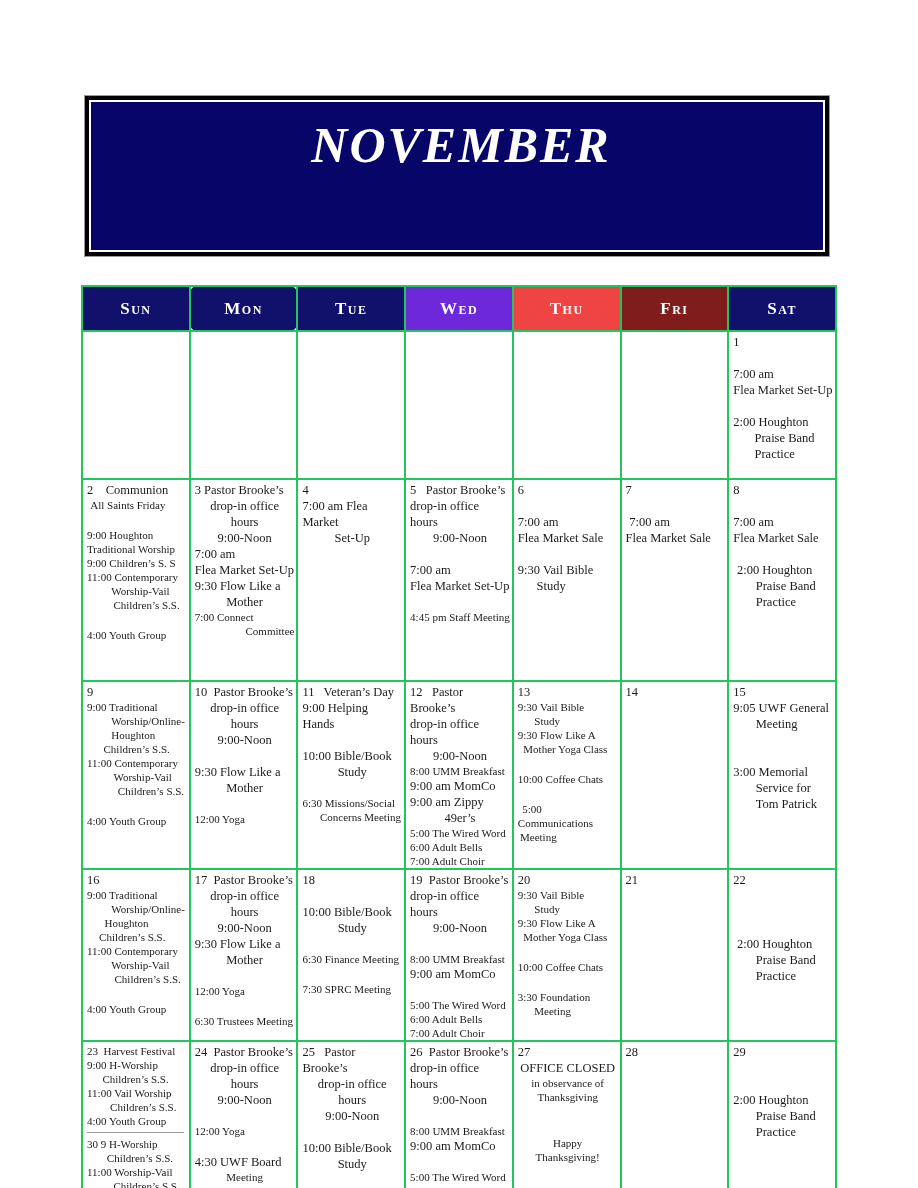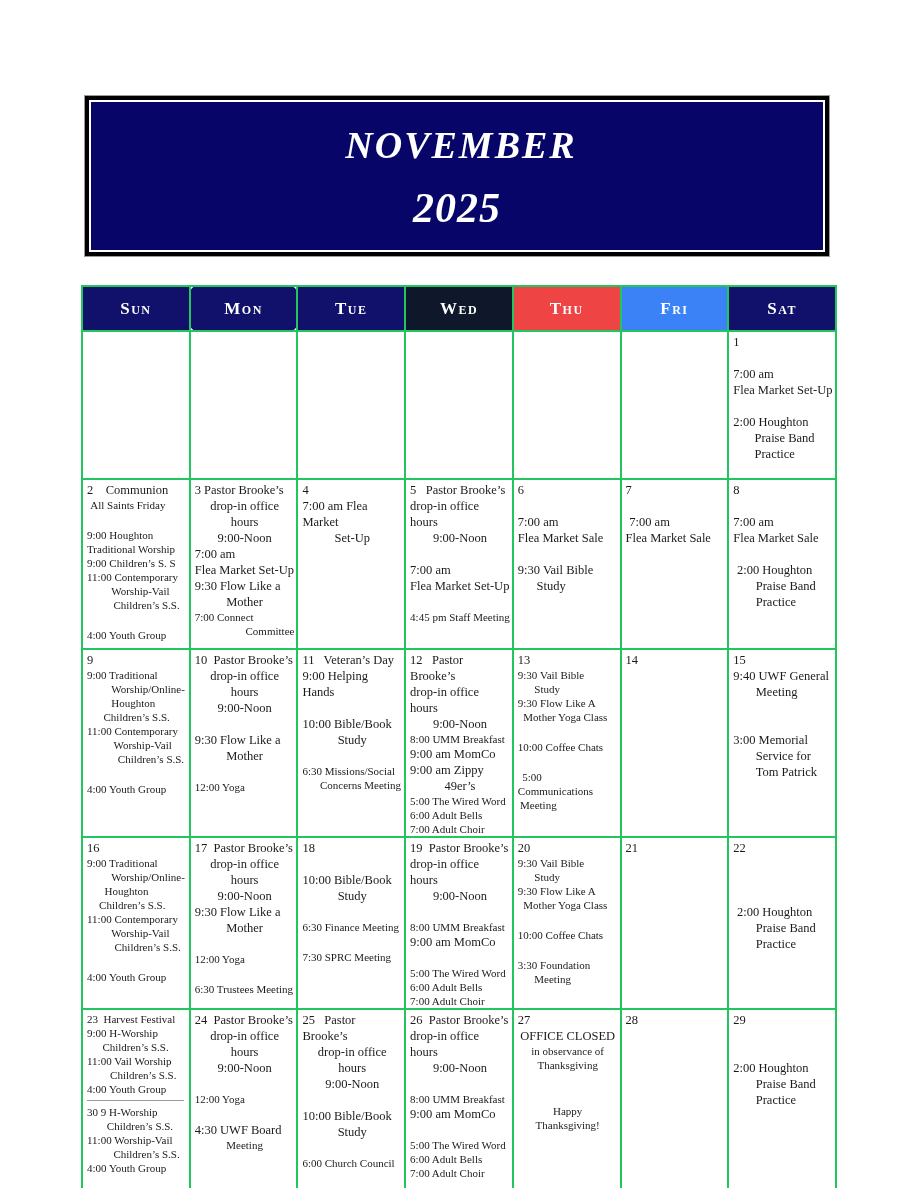--- a/index.html
+++ b/index.html
@@ -12,21 +12,21 @@
     position:absolute;left:84px;top:95px;width:744px;height:160px;
     border:1px solid #9a9a9a;background:#ffffff;
   }
   .banner{
     width:100%;height:100%;box-sizing:border-box;
     border:4px solid #000;background:#070668;
     box-shadow:inset 0 0 0 2px #ffffff;
     text-align:center;color:#fff;
   }
   .banner .t1{
-    margin-top:16px;font-size:38px;font-weight:bold;font-style:italic;
+    margin-top:16px;font-size:50px;font-weight:bold;font-style:italic;
     letter-spacing:2px;line-height:58px;margin-left:8px;
   }
   .banner .t2{
     margin-top:8px;font-size:42px;font-weight:bold;font-style:italic;
     letter-spacing:1px;line-height:52px;
   }
   
   .calendar{position:absolute;left:81px;top:285px;}
   table{border-collapse:collapse;table-layout:fixed;width:756px;}
   th,td{border:2px solid #22c55e;}
@@ -42,34 +42,33 @@
   .ln.s{font-size:11px;line-height:14px;min-height:14px;}
   .ln.c{text-align:center;}
   .divider{border-top:1px solid #999;margin:4px 3px 4px 0;height:0;}
 </style>
 </head>
 <body>
 
 <div class="banner-frame">
   <div class="banner" style="background: rgb(7, 6, 104);">
     <div class="t1">NOVEMBER</div>
-    <div class="t2">2025</div>
   </div>
 </div>
 
 <div class="calendar">
   <table>
     <thead>
       <tr>
         <th style="background: rgb(17, 17, 107);">Sun</th>
         <th style="background: rgb(17, 17, 107); border-radius: 7px;">Mon</th>
         <th style="background: rgb(17, 17, 107);">Tue</th>
-        <th style="background: #0f172a;">Wed</th>
+        <th style="background: #6d28d9;">Wed</th>
         <th style="background: #ef4444;">Thu</th>
-        <th style="background: #3b82f6;">Fri</th>
+        <th style="background: #7f1d1d;">Fri</th>
         <th style="background: rgb(17, 17, 107);">Sat</th>
       </tr>
     </thead>
     <tbody>
         <tr style="height: 148px;">
           <td></td>
           <td></td>
           <td></td>
           <td></td>
           <td></td>
@@ -78,21 +77,21 @@
             <div class="ln">1</div>
             <div class="ln">&nbsp;</div>
             <div class="ln">7:00 am</div>
             <div class="ln">Flea Market Set-Up</div>
             <div class="ln">&nbsp;</div>
             <div class="ln">2:00 Houghton</div>
             <div class="ln" style="padding-left: 1.7em;">Praise Band</div>
             <div class="ln" style="padding-left: 1.7em;">Practice</div>
           </td>
         </tr>
-        <tr style="height: 170px; margin-left: 12px;">
+        <tr style="height: 202px; margin-left: 12px;">
           <td>
             <div class="ln">2    Communion</div>
             <div class="ln s" style="padding-left: 0.3em;">All Saints Friday</div>
             <div class="ln">&nbsp;</div>
             <div class="ln s">9:00 Houghton</div>
             <div class="ln s">Traditional Worship</div>
             <div class="ln s">9:00 Children’s S. S</div>
             <div class="ln s">11:00 Contemporary</div>
             <div class="ln s" style="padding-left: 2.2em;">Worship-Vail</div>
             <div class="ln s" style="padding-left: 2.4em;">Children’s S.S.</div>
@@ -209,21 +208,21 @@
             <div class="ln">&nbsp;</div>
             <div class="ln s" style="padding-left: 0.4em;">5:00</div>
             <div class="ln s">Communications</div>
             <div class="ln s" style="padding-left: 0.2em;">Meeting</div>
           </td>
           <td>
             <div class="ln">14</div>
           </td>
           <td>
             <div class="ln">15</div>
-            <div class="ln">9:40 UWF General</div>
+            <div class="ln">9:05 UWF General</div>
             <div class="ln" style="padding-left: 1.8em;">Meeting</div>
             <div class="ln">&nbsp;</div>
             <div class="ln">&nbsp;</div>
             <div class="ln">3:00 Memorial</div>
             <div class="ln" style="padding-left: 1.8em;">Service for</div>
             <div class="ln" style="padding-left: 1.8em;">Tom Patrick</div>
           </td>
         </tr>
         <tr style="height: 155px;">
           <td>

